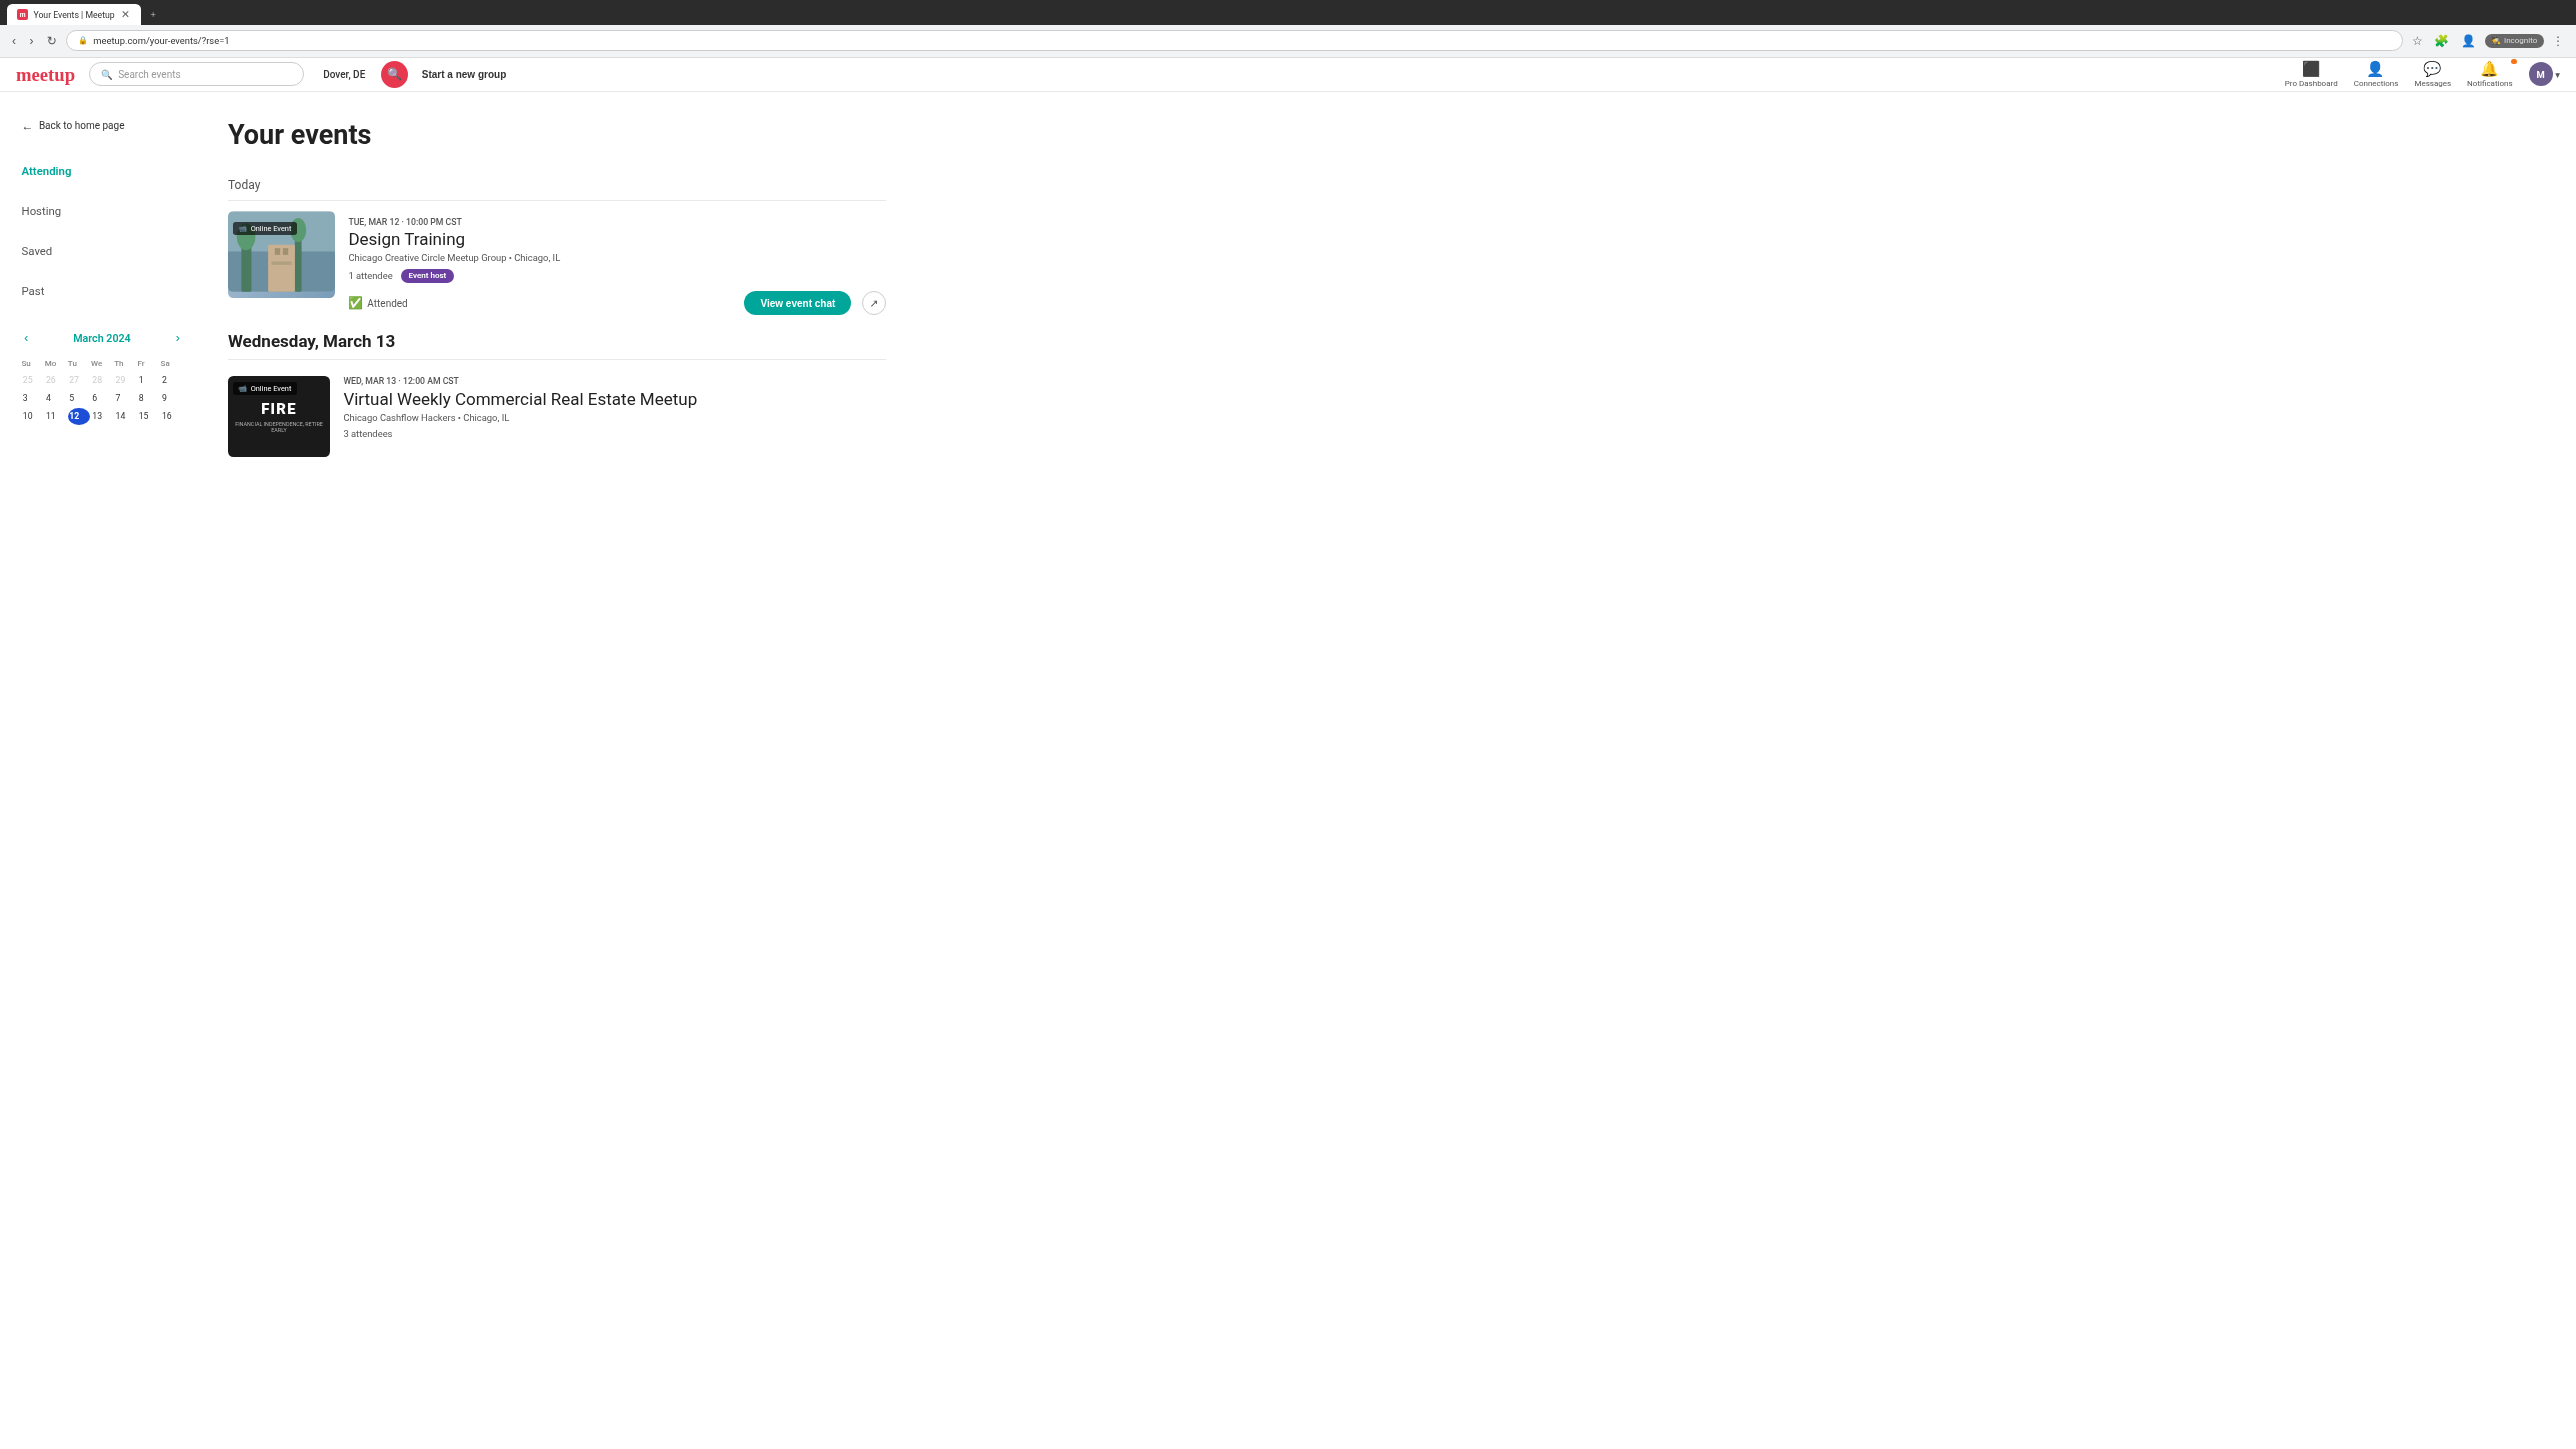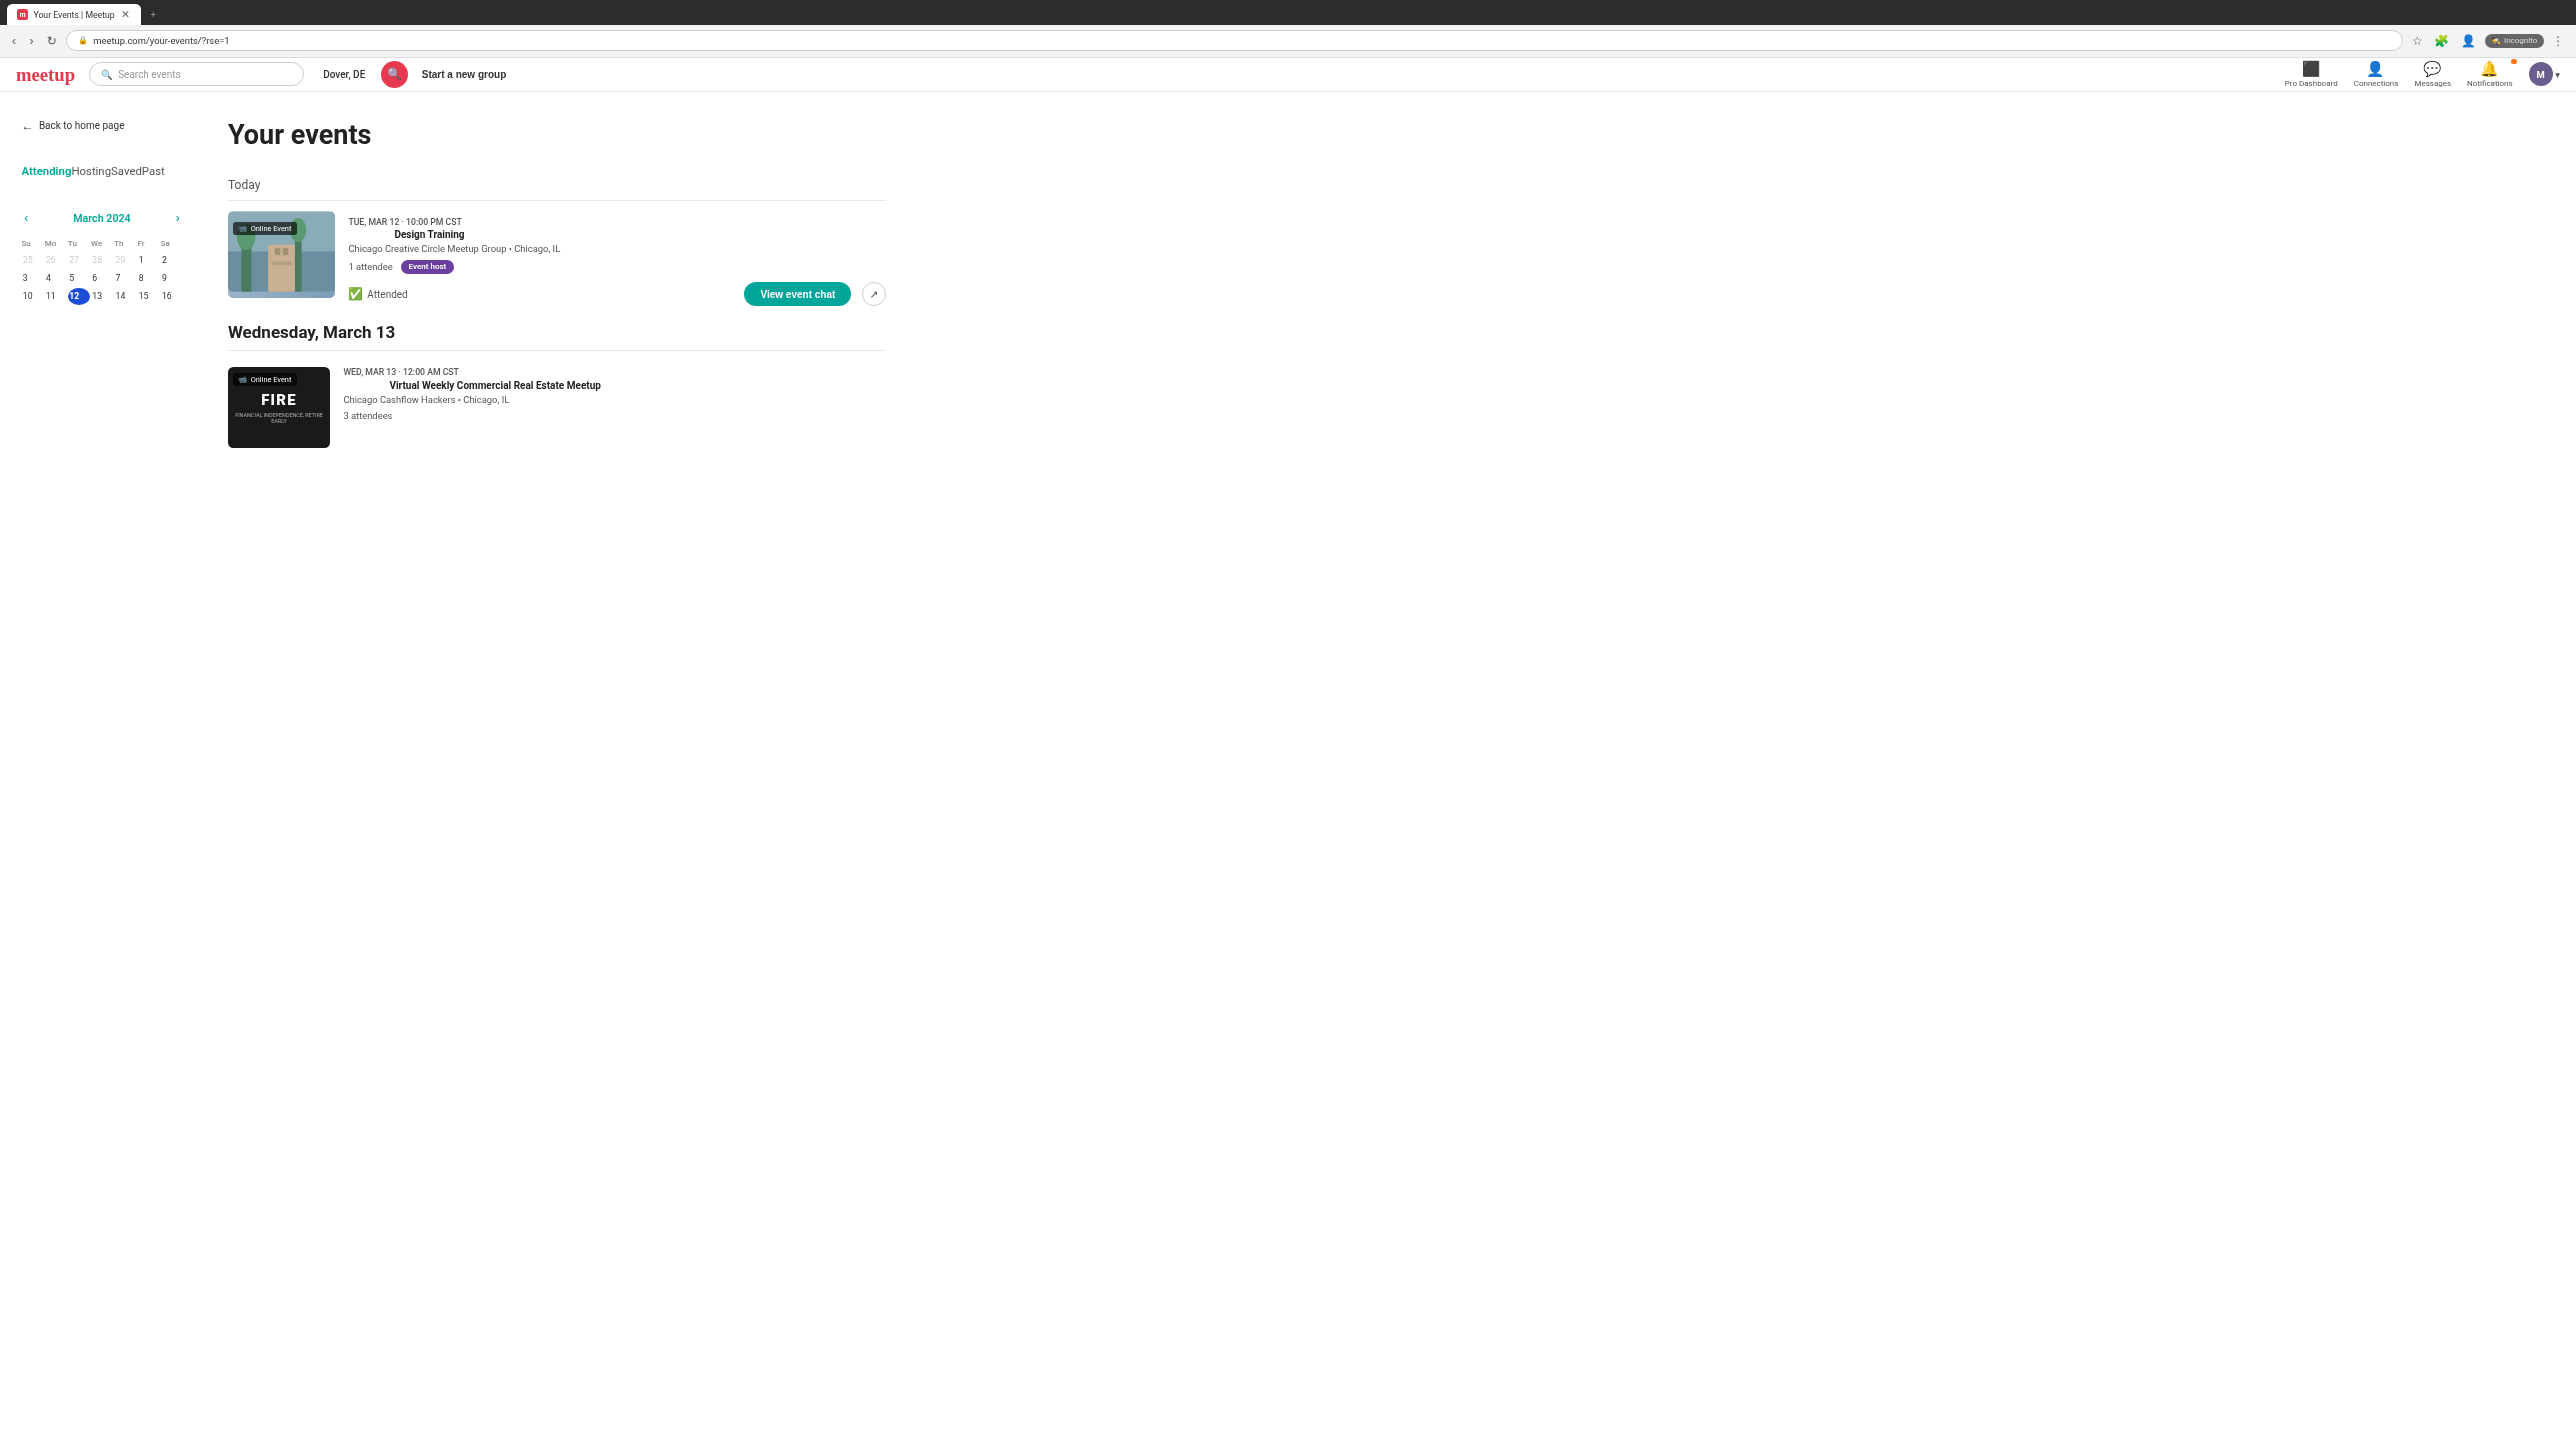--- a/index.html
+++ b/index.html
@@ -37,21 +37,21 @@
     .nav-user { display: flex; align-items: center; gap: 2.7px; cursor: pointer; }
     .chevron-down { font-size: 9.4px; color: #555; }
 
     
     .main-layout { display: flex; min-height: calc(100vh - 87px); }
 
     
     .sidebar { width: 188px; padding: 27px 21.5px; flex-shrink: 0; }
     .back-link { display: flex; align-items: center; gap: 5.4px; color: #333; text-decoration: none; font-size: 10px; margin-bottom: 27px; cursor: pointer; }
     .back-arrow { font-size: 12px; }
-    .sidebar-nav { display: flex; gap: 0; margin-bottom: 27px; }
+    .sidebar-nav { display: flex; flex-direction: column; gap: 18px; margin-bottom: 27px; }
     .sidebar-nav-item { font-size: 11.4px; padding: 4px 0; cursor: pointer; color: #555; text-decoration: none; }
     .sidebar-nav-item.active { color: #00a699; font-weight: 600; }
 
     
     .calendar { width: 161px; }
     .calendar-header { display: flex; align-items: center; justify-content: space-between; margin-bottom: 8px; }
     .calendar-month { font-size: 10.7px; font-weight: 600; color: #00a699; }
     .calendar-nav-btn { background: none; border: none; cursor: pointer; color: #00a699; font-size: 12px; padding: 2.7px; }
     .calendar-grid { display: grid; grid-template-columns: repeat(7, 1fr); gap: 1.3px; }
     .calendar-dow { text-align: left; font-size: 8px; color: #888; padding: 2.7px 0; font-weight: 500; }
@@ -67,21 +67,21 @@
     .section-label { font-size: 12px; color: #555; margin-bottom: 8px; }
     .section-divider { border: none; border-top: 0.7px solid #e8e8e8; margin-bottom: 16px; }
 
     
     .event-card { display: flex; align-items: flex-start; gap: 13.4px; margin-bottom: 16px; }
     .event-image-wrap { position: relative; flex-shrink: 0; }
     .event-image-placeholder { width: 107px; height: 81px; border-radius: 5.4px; background: linear-gradient(135deg, #b0c4d8 0%, #7a9cb8 100%); display: flex; align-items: flex-end; justify-content: center; padding-bottom: 5.4px; }
     .event-badge { position: absolute; top: 5.4px; left: 5.4px; background: rgba(0,0,0,0.65); color: white; font-size: 7.4px; padding: 2px 5.4px; border-radius: 2.7px; display: flex; align-items: center; gap: 2.7px; }
     .event-details { flex: 1; }
     .event-date { font-size: 8.7px; color: #555; font-weight: 500; margin-bottom: 2.7px; text-transform: uppercase; }
-    .event-name { font-size: 10px; font-weight: 700; color: #222; margin-bottom: 2.7px; margin-left: 46px; }
+    .event-name { font-size: 17px; font-weight: 400; color: #222; margin-bottom: 2.7px; }
     .event-group { font-size: 9.4px; color: #555; margin-bottom: 5.4px; }
     .event-meta { display: flex; align-items: center; gap: 8px; margin-bottom: 8px; }
     .attendee-count { font-size: 9.4px; color: #555; }
     .host-badge { background: #6b3fa0; color: white; font-size: 8px; padding: 2.7px 8px; border-radius: 13.4px; font-weight: 600; }
     .event-actions { display: flex; align-items: center; gap: 10.7px; }
     .attended-label { display: flex; align-items: center; gap: 4px; font-size: 10px; color: #555; }
     .attended-check { color: #00a699; font-size: 12px; }
     .view-chat-btn { background: #00a699; color: white; border: none; border-radius: 20px; padding: 6.7px 16px; font-size: 10px; font-weight: 600; cursor: pointer; }
     .share-btn { background: none; border: 0.7px solid #ccc; border-radius: 50%; width: 24px; height: 24px; display: flex; align-items: center; justify-content: center; cursor: pointer; color: #555; font-size: 10.7px; }
 

